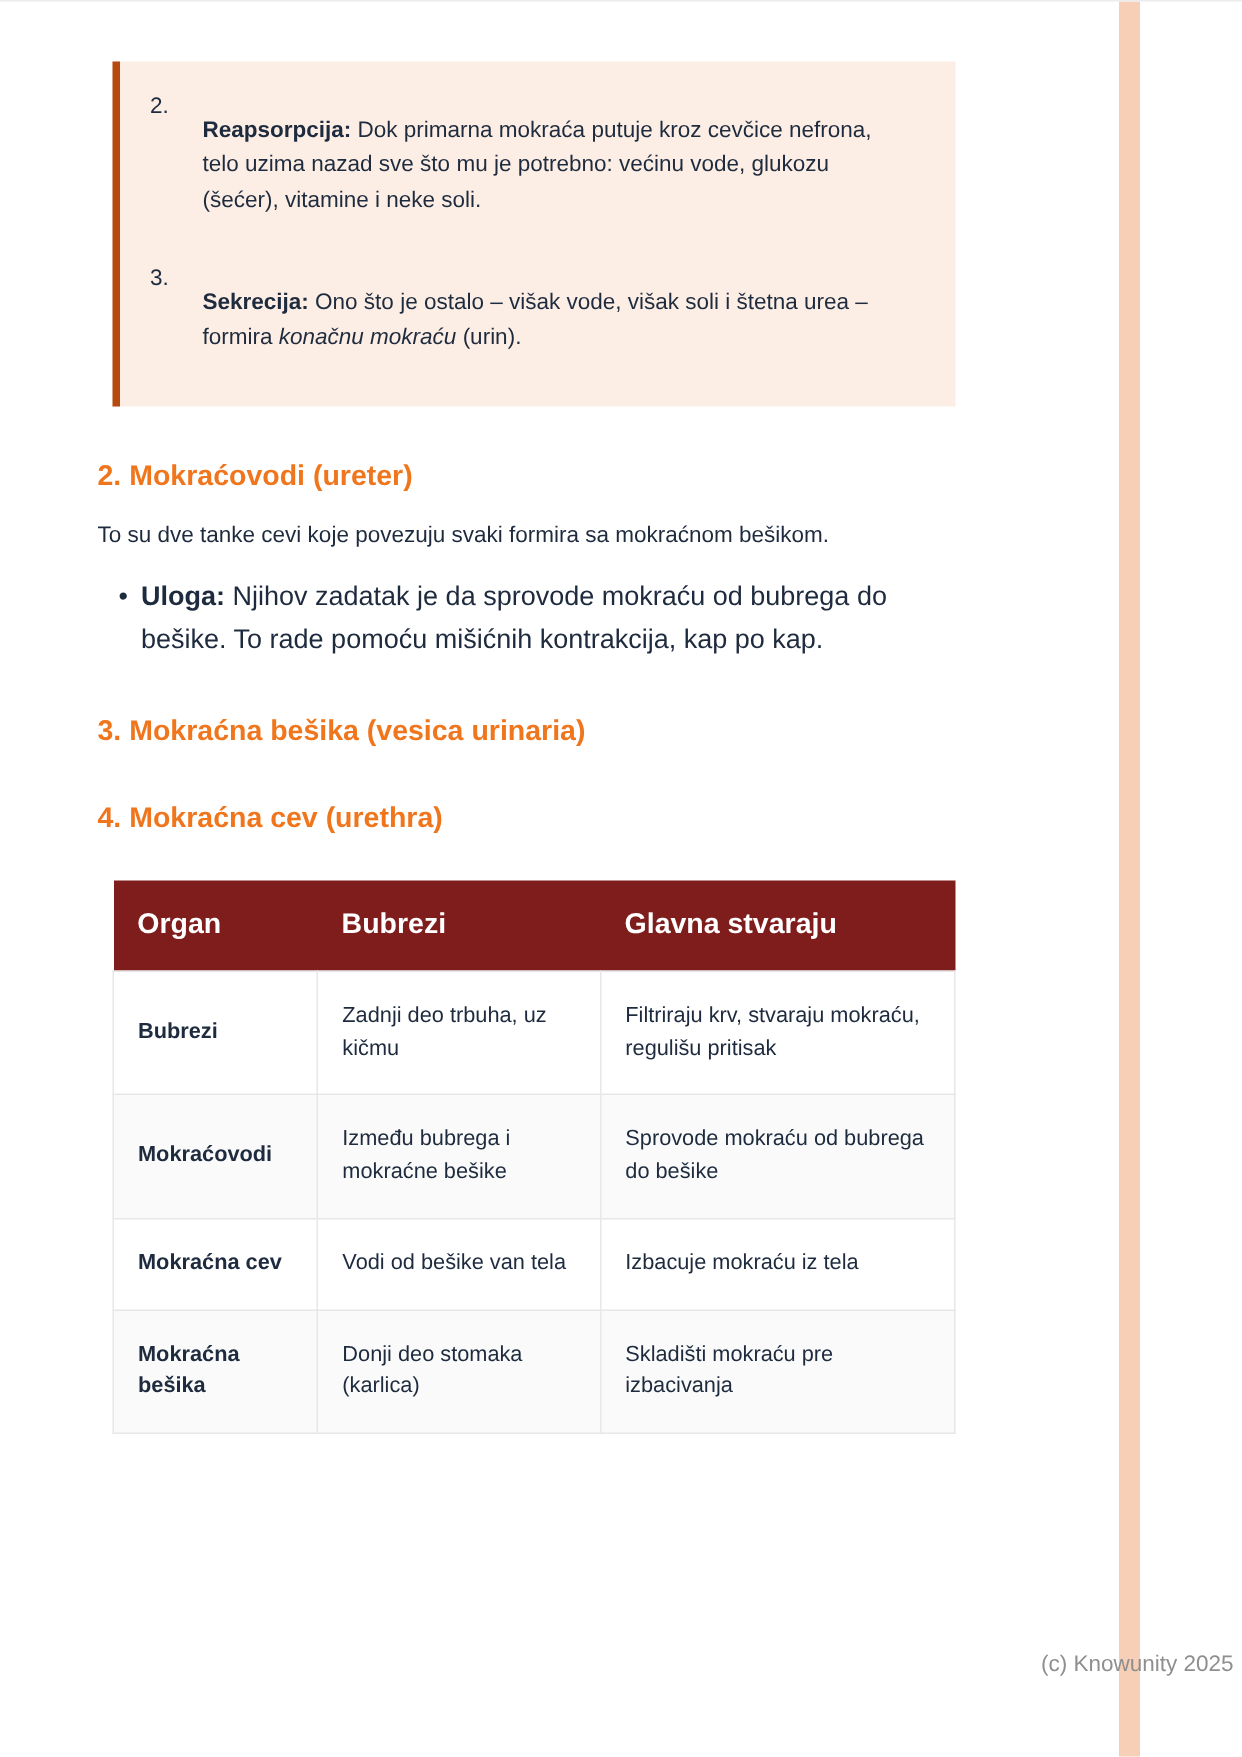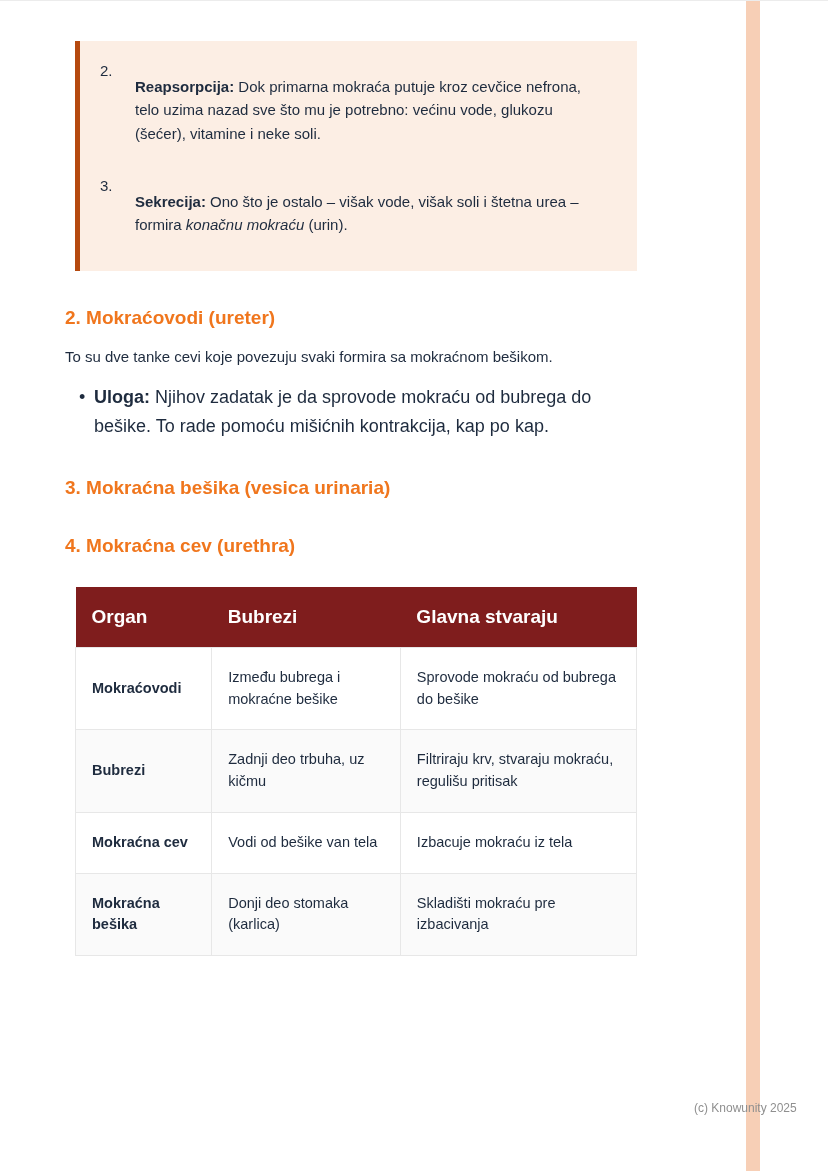--- a/index.html
+++ b/index.html
@@ -98,21 +98,21 @@
   .edge-stripe {
     position: absolute;
     left: 746px; top: 0;
     width: 14px; height: 1171px;
     background: #f7cfb6;
     z-index: 1;
   }
   .copyright {
     position: absolute;
     left: 694px; top: 1100px;
-    font-size: 12px;
+    font-size: 15px;
     color: #8f8f8f;
     white-space: nowrap;
     z-index: 2;
   }
 </style>
 </head>
 <body>
 
 <div class="page">
   <div class="content">
@@ -147,28 +147,28 @@
     <table class="organ-table">
       <thead>
         <tr>
           <th class="col-organ">Organ</th>
           <th class="col-lokacija">Bubrezi</th>
           <th class="col-funkcija">Glavna stvaraju</th>
         </tr>
       </thead>
       <tbody>
         <tr>
+          <td>Bubrezi</td>
+          <td>Zadnji deo trbuha, uz kičmu</td>
+          <td>Filtriraju krv, stvaraju mokraću, regulišu pritisak</td>
+        </tr>
+        <tr>
           <td>Mokraćovodi</td>
           <td>Između bubrega i mokraćne bešike</td>
           <td>Sprovode mokraću od bubrega do bešike</td>
-        </tr>
-        <tr>
-          <td>Bubrezi</td>
-          <td>Zadnji deo trbuha, uz kičmu</td>
-          <td>Filtriraju krv, stvaraju mokraću, regulišu pritisak</td>
         </tr>
         <tr>
           <td>Mokraćna cev</td>
           <td>Vodi od bešike van tela</td>
           <td>Izbacuje mokraću iz tela</td>
         </tr>
         <tr>
           <td>Mokraćna bešika</td>
           <td>Donji deo stomaka (karlica)</td>
           <td>Skladišti mokraću pre izbacivanja</td>

